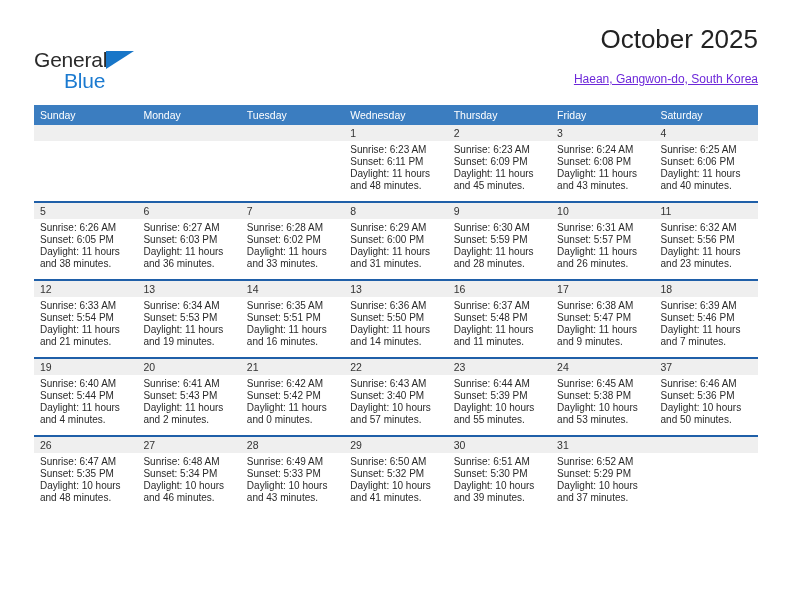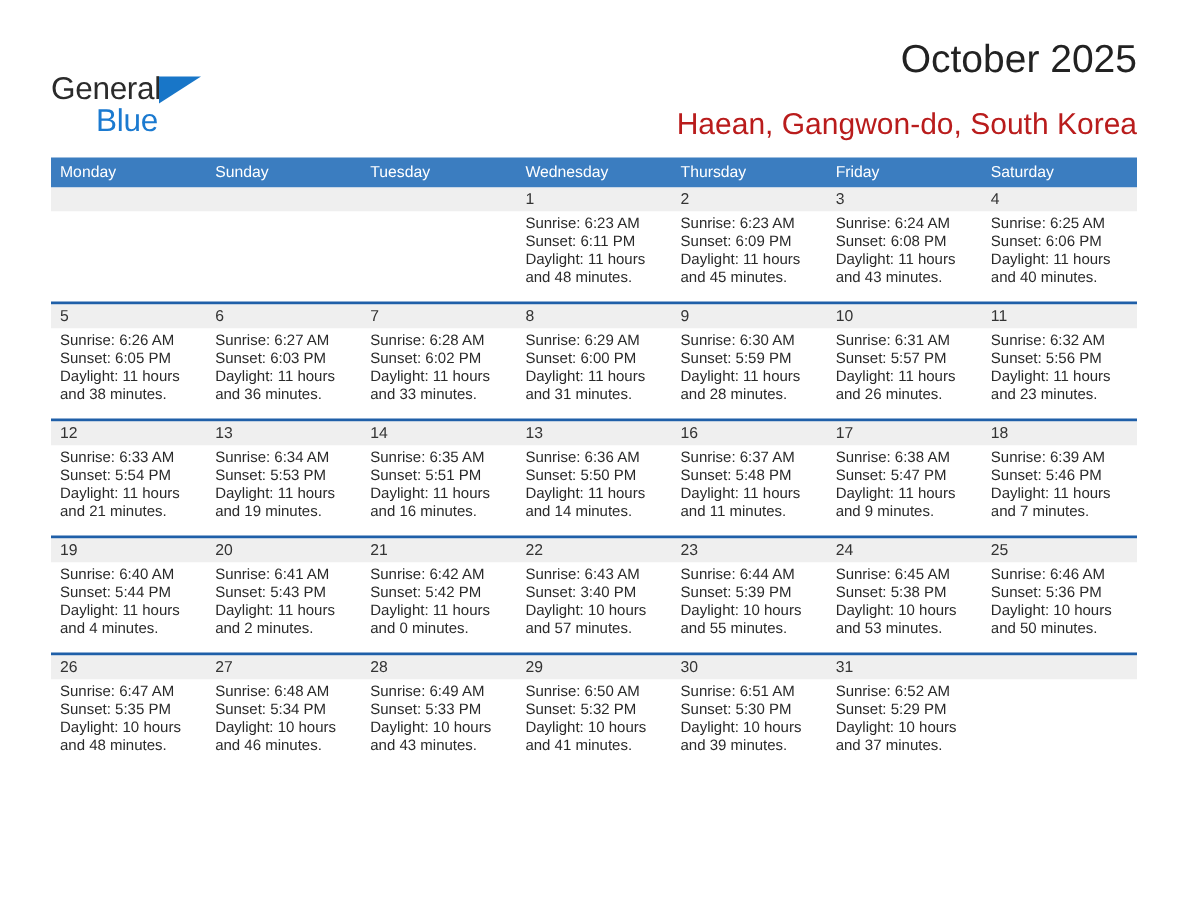--- a/index.html
+++ b/index.html
@@ -68,23 +68,24 @@
     right: 0px;
     top: 0px;
     font-size: 26px;
     color: #222222;
     white-space: nowrap;
   }
   .subtitle {
     position: absolute;
     right: 0px;
     top: 48px;
-    font-size: 20px;
-    color: #b91c1c;
+    font-size: 12px;
+    color: #6d28d9;
     white-space: nowrap;
+    text-decoration: underline;
   }
 
   
   .calendar {
     position: absolute;
     left: 34px;
     top: 105px;
     width: 724px;
   }
   .weekday-row {
@@ -162,22 +163,22 @@
       <span class="logo-tri"></span>
       <span class="logo-blue">Blue</span>
     </div>
     <div class="title">October 2025</div>
     <div class="subtitle">Haean, Gangwon-do, South Korea</div>
   </div>
 
   <div class="calendar">
 
     <div class="weekday-row">
+      <div class="weekday">Sunday</div>
       <div class="weekday">Monday</div>
-      <div class="weekday">Sunday</div>
       <div class="weekday">Tuesday</div>
       <div class="weekday">Wednesday</div>
       <div class="weekday">Thursday</div>
       <div class="weekday">Friday</div>
       <div class="weekday">Saturday</div>
     </div>
 
     <div class="week">
       <div class="week-daynums">
         <div class="daynum"></div>
@@ -335,21 +336,21 @@
     </div>
 
     <div class="week">
       <div class="week-daynums">
         <div class="daynum">19</div>
         <div class="daynum">20</div>
         <div class="daynum">21</div>
         <div class="daynum">22</div>
         <div class="daynum">23</div>
         <div class="daynum">24</div>
-        <div class="daynum">25</div>
+        <div class="daynum">37</div>
       </div>
       <div class="week-body">
         <div class="cell">
           <div class="line">Sunrise: 6:40 AM</div>
           <div class="line">Sunset: 5:44 PM</div>
           <div class="line">Daylight: 11 hours</div>
           <div class="line">and 4 minutes.</div>
         </div>
         <div class="cell">
           <div class="line">Sunrise: 6:41 AM</div>

